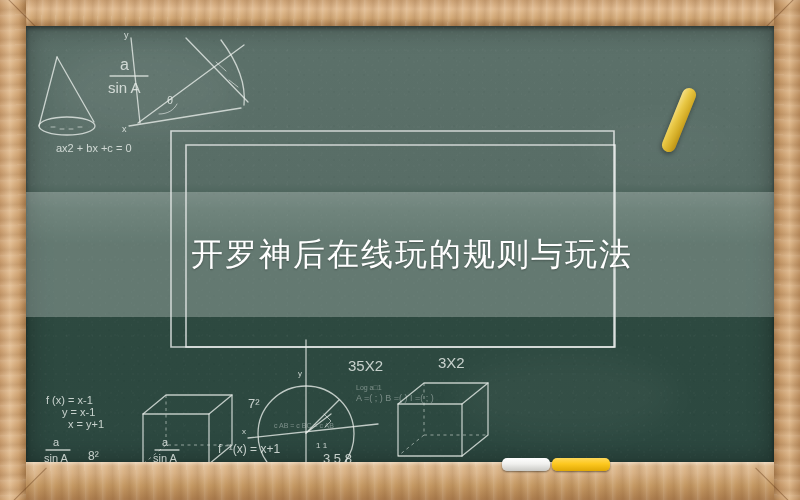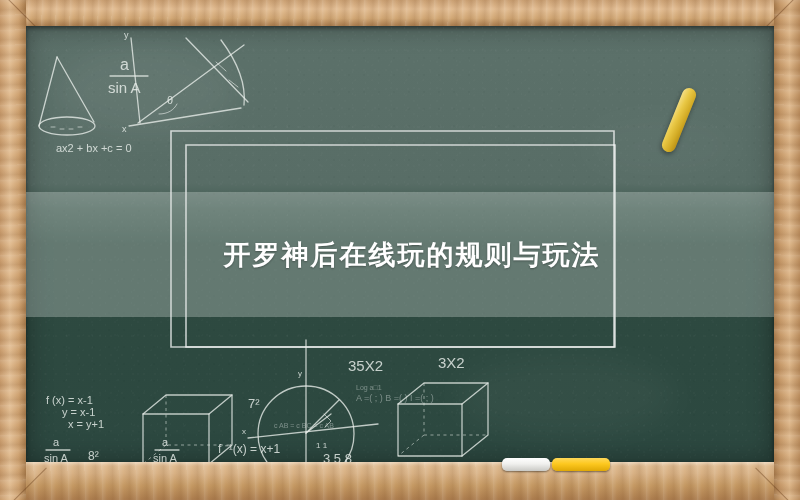--- a/index.html
+++ b/index.html
@@ -143,23 +143,23 @@
   .title-wrap {
     position: absolute;
     left: 0; right: 0;
     top: 166px; height: 125px;
     display: flex;
     align-items: center;
     justify-content: center;
   }
   .title {
     color: #ffffff;
-    font-size: 27px;
+    font-size: 32px;
     letter-spacing: 2.0px;
-    font-weight: 700;
+    font-weight: 400;
     text-shadow: 0 1px 2px rgba(0,0,0,0.30);
     white-space: nowrap;
     margin-left: 24px;
   }
 
   
   .chalk-stick {
     position: absolute;
     border-radius: 5px;
   }

